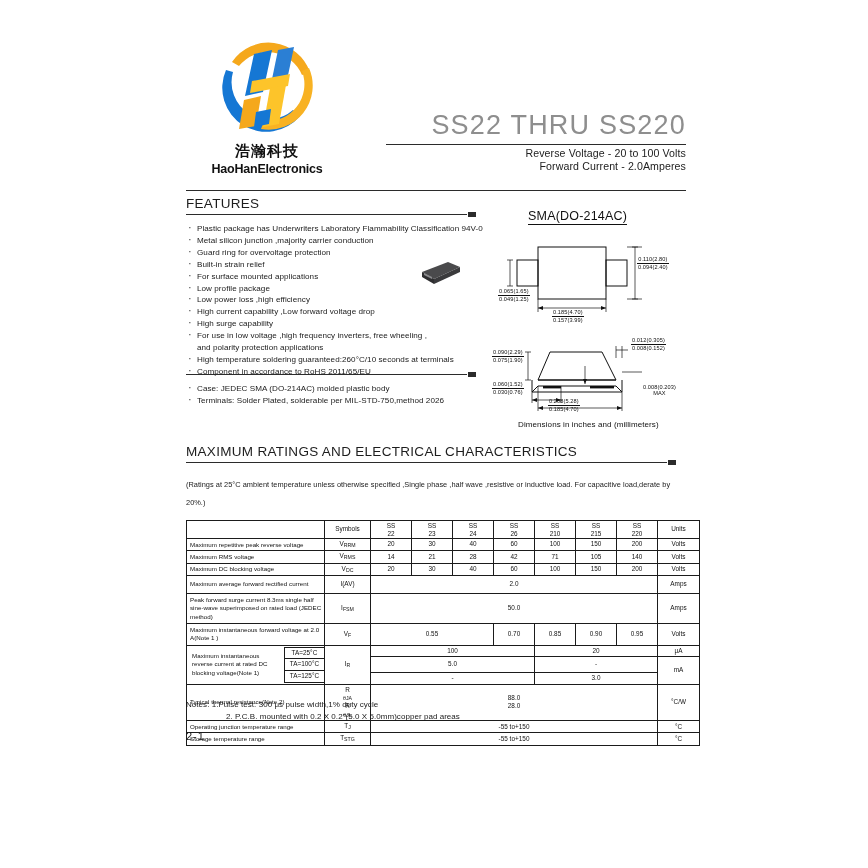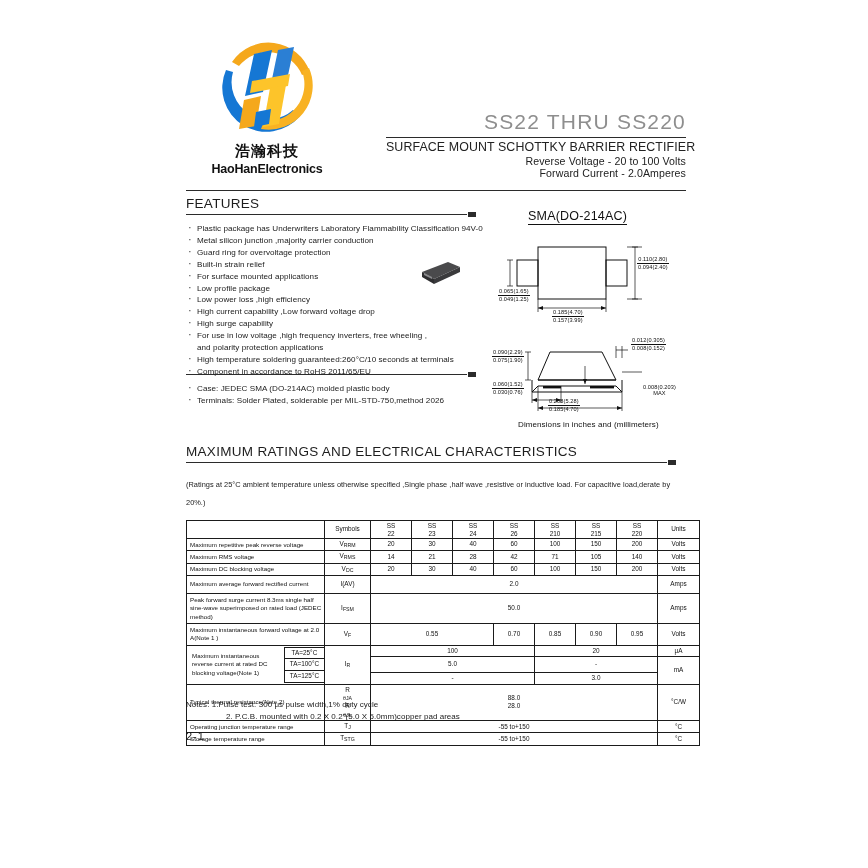--- a/index.html
+++ b/index.html
@@ -13,21 +13,21 @@
 
   
   .header{position:absolute;left:186px;top:14px;width:500px;height:178px;}
   .logo-wrap{position:absolute;left:16px;top:14px;width:130px;text-align:center;}
   .logo-mark{position:relative;width:106px;height:112px;margin:0 auto;}
   .logo-cn{font-family:"DejaVu Sans", sans-serif;font-size:15px;font-weight:bold;color:#111;letter-spacing:1px;margin-top:2px;}
   .logo-en{font-size:12.5px;font-weight:bold;color:#111;letter-spacing:-.2px;margin-top:1px;}
 
   .title-block{position:absolute;right:0;top:96px;width:300px;text-align:right;}
   .part-title{
-    font-size:21px;letter-spacing:1.2px;color:#8e8e8e;font-weight:normal;
+    font-size:27px;letter-spacing:1.2px;color:#8e8e8e;font-weight:normal;
     font-family:"Liberation Sans", sans-serif;white-space:nowrap;
   }
   .title-rule{border-top:1.6px solid #2b2b2b;margin:3px 0 2px 0;}
   .subtitle{font-size:12.4px;color:#222;letter-spacing:.1px;white-space:nowrap;}
   .subline{font-size:10.6px;color:#222;letter-spacing:.1px;white-space:nowrap;margin-top:.5px;}
 
   .head-rule{position:absolute;left:186px;top:190px;width:500px;border-top:1.3px solid #2b2b2b;}
 
   
   .sec{position:absolute;}
@@ -117,21 +117,20 @@
           <path d="M42 84 L57 81 L55 96 L40 99 Z" fill="#1577d4"></path>
         </svg>
       </div>
       <div class="logo-cn">浩瀚科技</div>
       <div class="logo-en">HaoHanElectronics</div>
     </div>
 
     <div class="title-block">
       <div class="part-title">SS22 THRU SS220</div>
       <div class="title-rule"></div>
-      <div class="subtitle">SURFACE MOUNT SCHOTTKY BARRIER RECTIFIER</div>
       <div class="subline">Reverse Voltage - 20 to 100 Volts</div>
       <div class="subline">Forward Current - 2.0Amperes</div>
     </div>
   </div>
   <div class="head-rule"></div>
 
   <div class="sec" style="left:186px;top:196px;width:290px;">
     <div class="sec-title">FEATURES</div>
     <div class="sec-rule">
         <div class="ln"></div>

